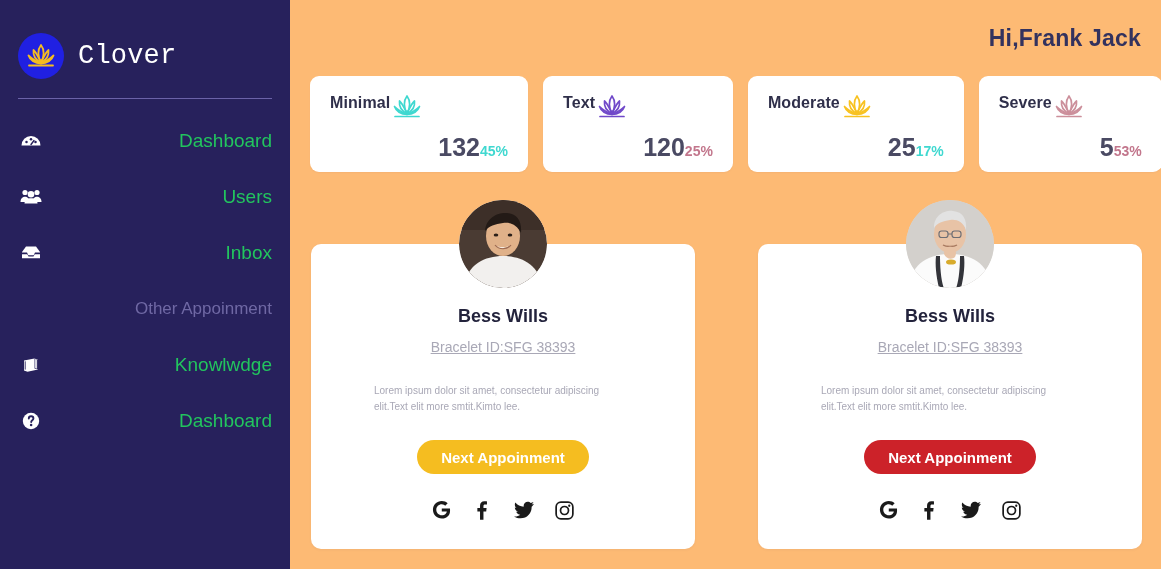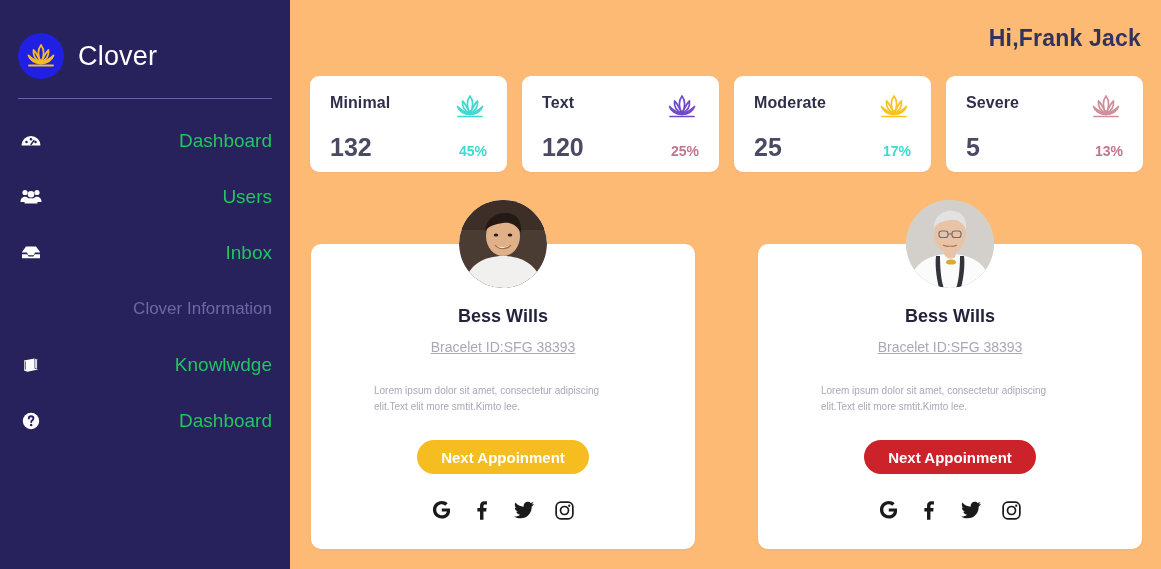--- a/index.html
+++ b/index.html
@@ -27,20 +27,21 @@
     display: flex;
     flex-direction: column;
   }
 
   .brand {
     display: flex;
     align-items: center;
     gap: 14px;
     padding: 28px 18px 0 18px;
     height: 84px;
+    font-family: Liberation Mono, monospace;
   }
 
   .brand-logo {
     width: 46px;
     height: 46px;
     border-radius: 50%;
     background: #2020e2;
     display: flex;
     align-items: center;
     justify-content: center;
@@ -133,23 +134,24 @@
     gap: 15px;
   }
 
   .stat-card {
     flex: 1;
     background: #ffffff;
     border-radius: 9px;
     height: 96px;
     padding: 16px 20px 12px 20px;
     display: flex;
-    flex-direction: column;
-    justify-content: space-between;
+    flex-direction: row;
+    justify-content: flex-end;
     box-shadow: 0 1px 2px rgba(40,35,90,0.04);
+    gap: 14px;
   }
 
   .stat-top {
     display: flex;
     align-items: flex-start;
     justify-content: space-between;
   }
 
   .stat-label {
     font-size: 16px;
@@ -325,21 +327,21 @@
       <span class="nav-icon">
         <svg width="24" height="24" viewBox="0 0 24 24" aria-hidden="true">
           <path d="M3 16.5 L3 11 L7 5.5 L17 5.5 L21 11 L21 16.5 Z" fill="#ffffff"></path>
           <path d="M3 11.6 L8 11.6 L9.3 14.2 L14.7 14.2 L16 11.6 L21 11.6 L21 16.5 L3 16.5 Z" fill="#27215c"></path>
           <path d="M3 13.2 L8.3 13.2 L9.5 15.4 L14.5 15.4 L15.7 13.2 L21 13.2 L21 17.2 L3 17.2 Z" fill="#ffffff"></path>
         </svg>
       </span>
       <span class="nav-label">Inbox</span>
     </div>
 
-    <div class="nav-section-title">Clover Information</div>
+    <div class="nav-section-title">Other Appoinment</div>
 
     <div class="nav-item">
       <span class="nav-icon">
         <svg width="24" height="24" viewBox="0 0 24 24" aria-hidden="true">
           <path d="M5 17.5 L5 7.5 L15.5 5.5 L19 6.8 L19 16.5 L8.5 18.8 Z" fill="#ffffff"></path>
           <path d="M15.5 5.6 L15.5 15.6 L19 16.5 L19 6.8 Z" fill="#27215c"></path>
           <path d="M16.4 6.1 L16.4 15.2" stroke="#ffffff" stroke-width="0.9"></path>
           <path d="M17.6 6.4 L17.6 15.6" stroke="#ffffff" stroke-width="0.9"></path>
           <path d="M6.2 16.6 L6.2 8.3" stroke="#27215c" stroke-width="0.9"></path>
         </svg>
@@ -446,21 +448,21 @@
               <path d="M24.5 9 C25 14 22.5 19 17 21.5 C19.5 16.5 21.5 11.5 24.5 9 Z"></path>
               <path d="M4.5 14.5 C6 19 11 22.5 17 22.5 C12.5 20.5 8 18 4.5 14.5 Z"></path>
               <path d="M29.5 14.5 C28 19 23 22.5 17 22.5 C21.5 20.5 26 18 29.5 14.5 Z"></path>
               <path d="M5 24.5 L29 24.5"></path>
             </g>
           </svg>
         </span>
       </div>
       <div class="stat-bottom">
         <span class="stat-value">5</span>
-        <span class="stat-pct" style="color:#c2768c">13%</span>
+        <span class="stat-pct" style="color:#c2768c">53%</span>
       </div>
     </div>
 
   </section>
 
   <section class="profiles-row">
 
     <article class="profile-card">
       <div class="avatar">
         <svg viewBox="0 0 88 88" aria-hidden="true">

